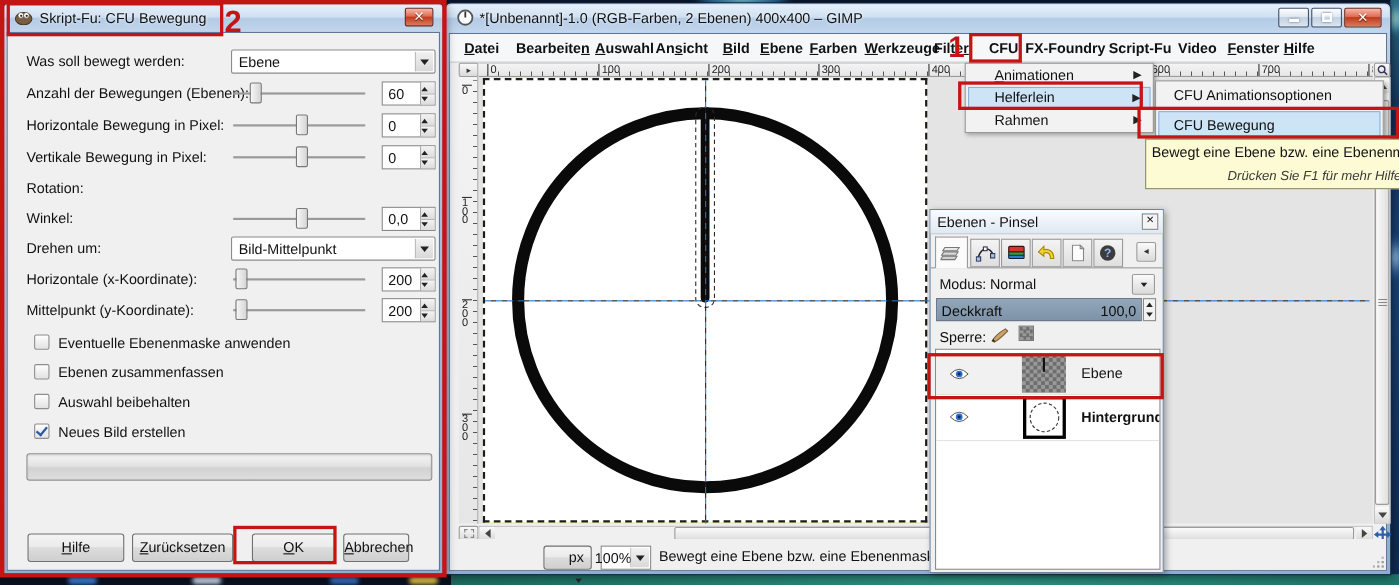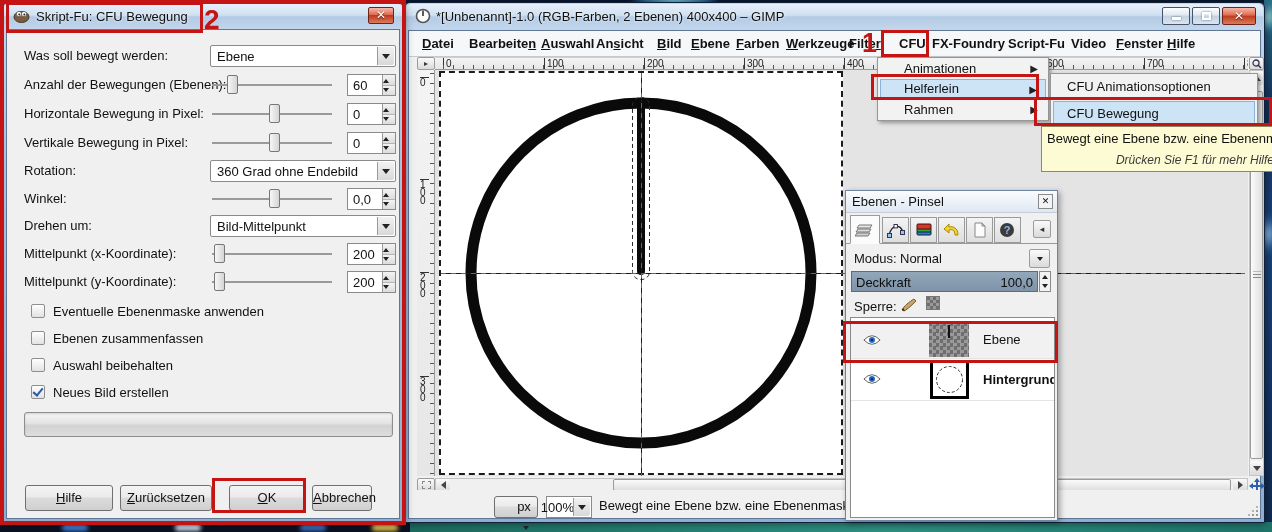--- a/index.html
+++ b/index.html
@@ -376,26 +376,20 @@
               </div>
               <div class="dn">
                 <div class="tri-dn"></div>
               </div>
             </div>
         </div>
       </div>
 
       <div class="drow" style="top:130px;text-align:center;">
         <span class="dlabel">Rotation:</span>
-        <div class="dd">
-          <span class="dd-val">360 Grad ohne Endebild</span>
-          <div class="dd-btn">
-              <div class="tri-down"></div>
-            </div>
-        </div>
       </div>
 
       <div class="drow" style="top:158px;">
         <span class="dlabel">Winkel:</span>
         <div class="slider-track">
             <div class="slider-thumb" style="left:57px;"></div>
           </div>
         <div class="spin">
           <span class="spin-val">0,0</span>
           <div class="spin-btns">
@@ -413,21 +407,21 @@
         <span class="dlabel">Drehen um:</span>
         <div class="dd">
           <span class="dd-val">Bild-Mittelpunkt</span>
           <div class="dd-btn">
               <div class="tri-down"></div>
             </div>
         </div>
       </div>
 
       <div class="drow" style="top:213px;">
-        <span class="dlabel">Mittelpunkt (x-Koordinate):</span>
+        <span class="dlabel">Horizontale (x-Koordinate):</span>
         <div class="slider-track">
             <div class="slider-thumb" style="left:2px;"></div>
           </div>
         <div class="spin">
           <span class="spin-val">200</span>
           <div class="spin-btns">
               <div class="up">
                 <div class="tri-up"></div>
               </div>
               <div class="dn">

